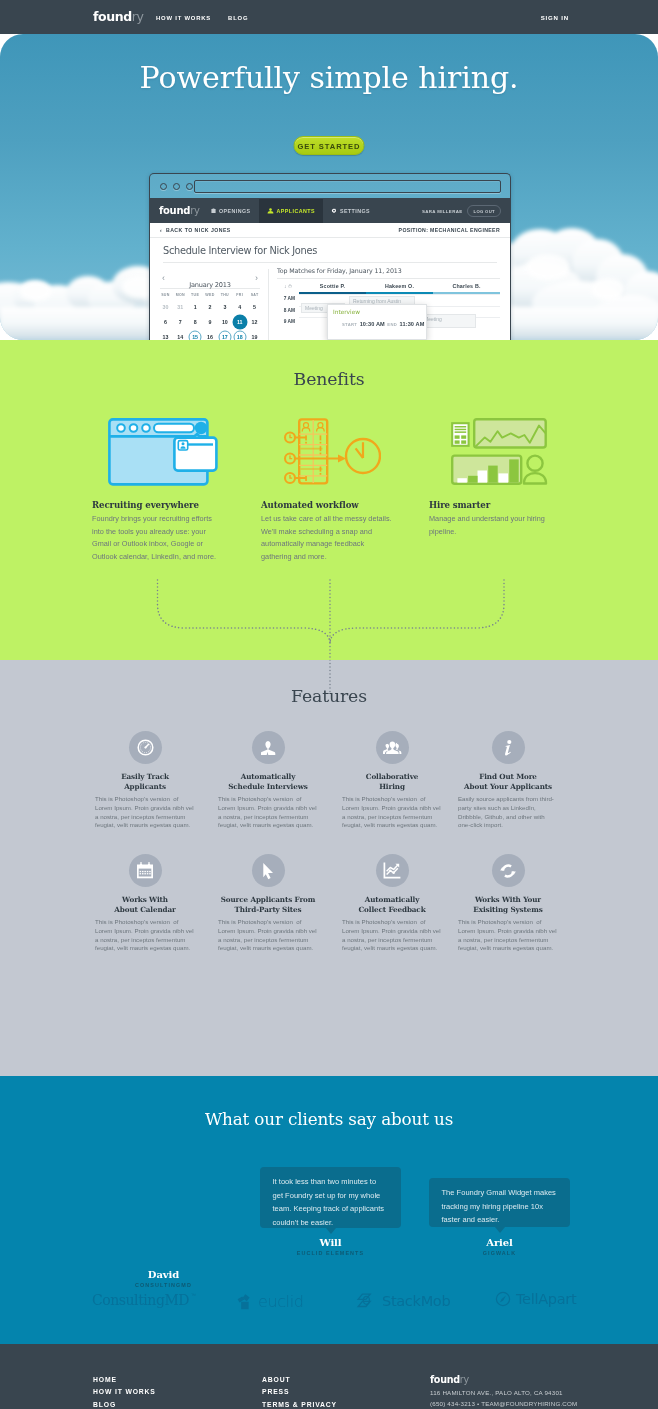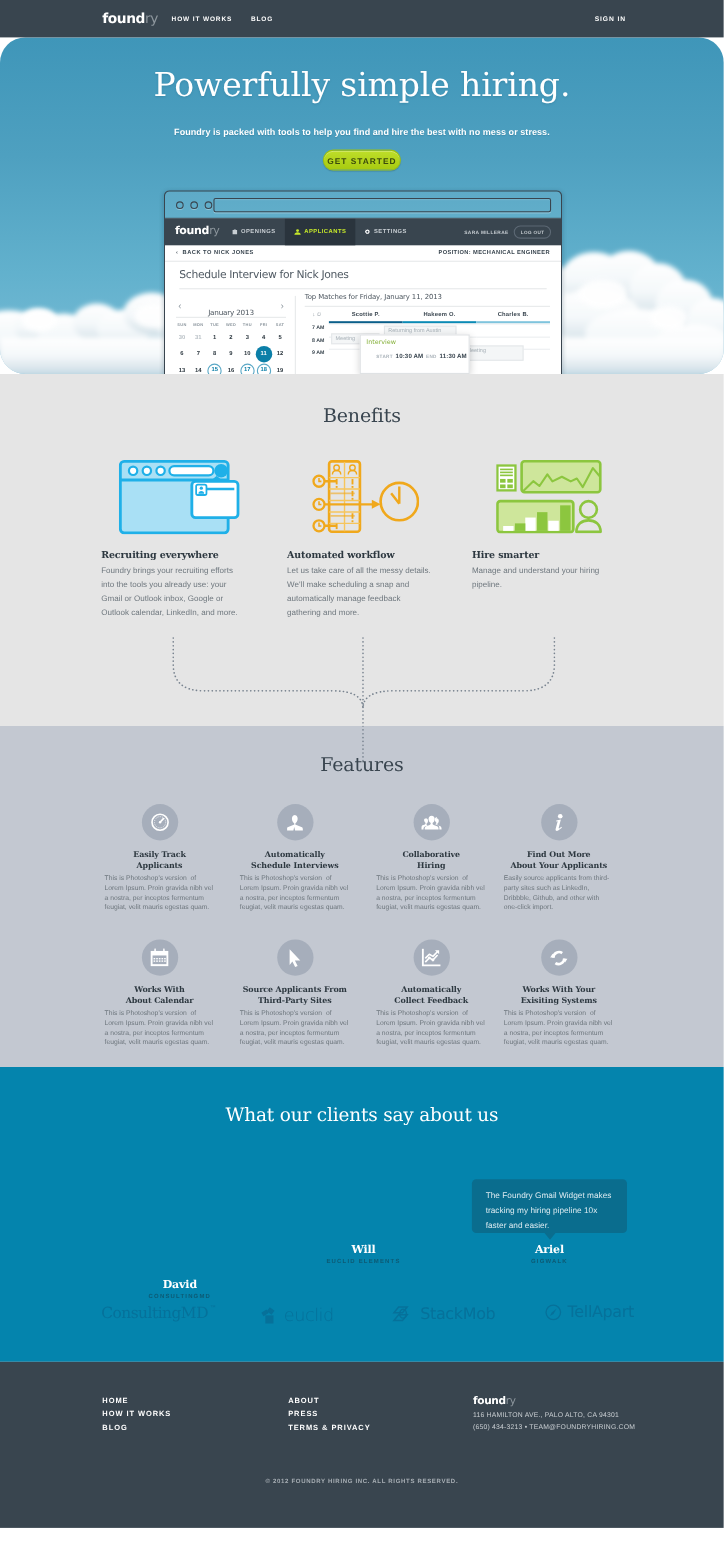--- a/index.html
+++ b/index.html
@@ -114,35 +114,35 @@
 .evtmeet { position:absolute; font-size:5px; color:#a9b2b9; background:#f4f6f7;
            border:1px solid #e4e7e9; padding:1px 3px; }
 .evtpop { position:absolute; left:50px; top:10px; width:100px; height:36px; background:#fff;
           box-shadow:0 2px 7px rgba(0,0,0,.2); border:1px solid #dfe2e4; }
 .evtpop .ti { color:#86b13b; font-size:5.8px; font-family:"DejaVu Sans",sans-serif; padding:4px 0 0 5px; }
 .evtpop .rw { display:flex; align-items:baseline; gap:2.5px; padding:6px 0 0 14px; }
 .evtpop .lb { color:#a9b2b9; font-size:4.2px; font-weight:700; letter-spacing:0.3px; }
 .evtpop .vl { color:#39454f; font-size:5.6px; font-weight:700; letter-spacing:0.1px; }
 
 
-.benefits { background:#e5e5e5; height:320px; position:relative; }
+.benefits { background:#bef264; height:320px; position:relative; }
 .sec-title { width:658px; text-align:center; font-family:"DejaVu Serif", serif;
              font-weight:400; font-size:17.3px; color:#39454f; letter-spacing:-0.15px; }
 .ben-title { position:absolute; top:29px; left:0; }
 .bencol { position:absolute; top:79px; width:133px; }
 .bencol.c1 { left:92px; } .bencol.c2 { left:261px; } .bencol.c3 { left:429px; }
 .benicon { height:75px; display:flex; align-items:center; justify-content:center;
            position:relative; left:4px; top:-5px; }
 .benh { text-align:left; font-family:"DejaVu Serif", serif; font-weight:700;
         font-size:8.6px; color:#2d3840; letter-spacing:-0.1px; margin-top:6px; }
 .benp { font-size:7.3px; line-height:12.5px; color:#6d767d; margin-top:3px; letter-spacing:0.02px; }
 .dots-path { position:absolute; left:0; top:232px; width:658px; height:110px; overflow:visible; }
 
 
-.features { background:#c3c8d1; height:310px; position:relative; }
+.features { background:#c3c8d1; height:416px; position:relative; }
 .feat-title { position:absolute; top:26px; left:0; }
 .featgrid { position:absolute; top:71px; left:0; width:658px; }
 .featrow { position:relative; height:123px; }
 .featcol { position:absolute; width:100px; }
 .featcol.f0 { left:95px; } .featcol.f1 { left:218px; }
 .featcol.f2 { left:342px; } .featcol.f3 { left:458px; }
 .circ { width:33px; height:33px; border-radius:50%; background:#a6aebb; margin:0 auto;
         display:flex; align-items:center; justify-content:center; }
 .circ svg { display:block; }
 .feath { text-align:center; font-family:"DejaVu Serif", serif; font-weight:700;
@@ -263,21 +263,20 @@
           <ellipse cx="36" cy="76" rx="16" ry="10"></ellipse>
           <ellipse cx="140" cy="72" rx="18" ry="11"></ellipse>
           <ellipse cx="230" cy="80" rx="15" ry="10"></ellipse>
           <ellipse cx="460" cy="80" rx="16" ry="10"></ellipse>
           <ellipse cx="548" cy="52" rx="22" ry="13"></ellipse>
           <ellipse cx="608" cy="74" rx="17" ry="11"></ellipse>
         </g>
       </svg>
     </div>
     <h1 class="hero-h1">Powerfully simple hiring.</h1>
-    <div class="hero-sub s2">Foundry is packed with tools to help you find and hire the best with no mess or stress.</div>
     <a href="#" class="cta">GET STARTED</a>
 
     <div class="appwin">
       <div class="appchrome">
         <div class="dots">
           <span></span>
           <span></span>
           <span></span>
         </div>
         <div class="urlbar"></div>
@@ -654,20 +653,23 @@
       </div>
     </div>
   </div>
 
   <div class="testi">
     <div class="sec-title testi-title">What our clients say about us</div>
 
     <div class="tname tn1">David</div>
     <div class="tcomp tn1">CONSULTINGMD</div>
 
+    <div class="bub b2">
+      <div class="q">It took less than two minutes to get Foundry set up for my whole team. Keeping track of applicants couldn't be easier.</div>
+    </div>
     <div class="tname tn2">Will</div>
     <div class="tcomp tn2">EUCLID ELEMENTS</div>
 
     <div class="bub b3">
       <div class="q">The Foundry Gmail Widget makes tracking my hiring pipeline 10x faster and easier.</div>
     </div>
     <div class="tname tn3">Ariel</div>
     <div class="tcomp tn3">GIGWALK</div>
 
     <div class="logorow">

